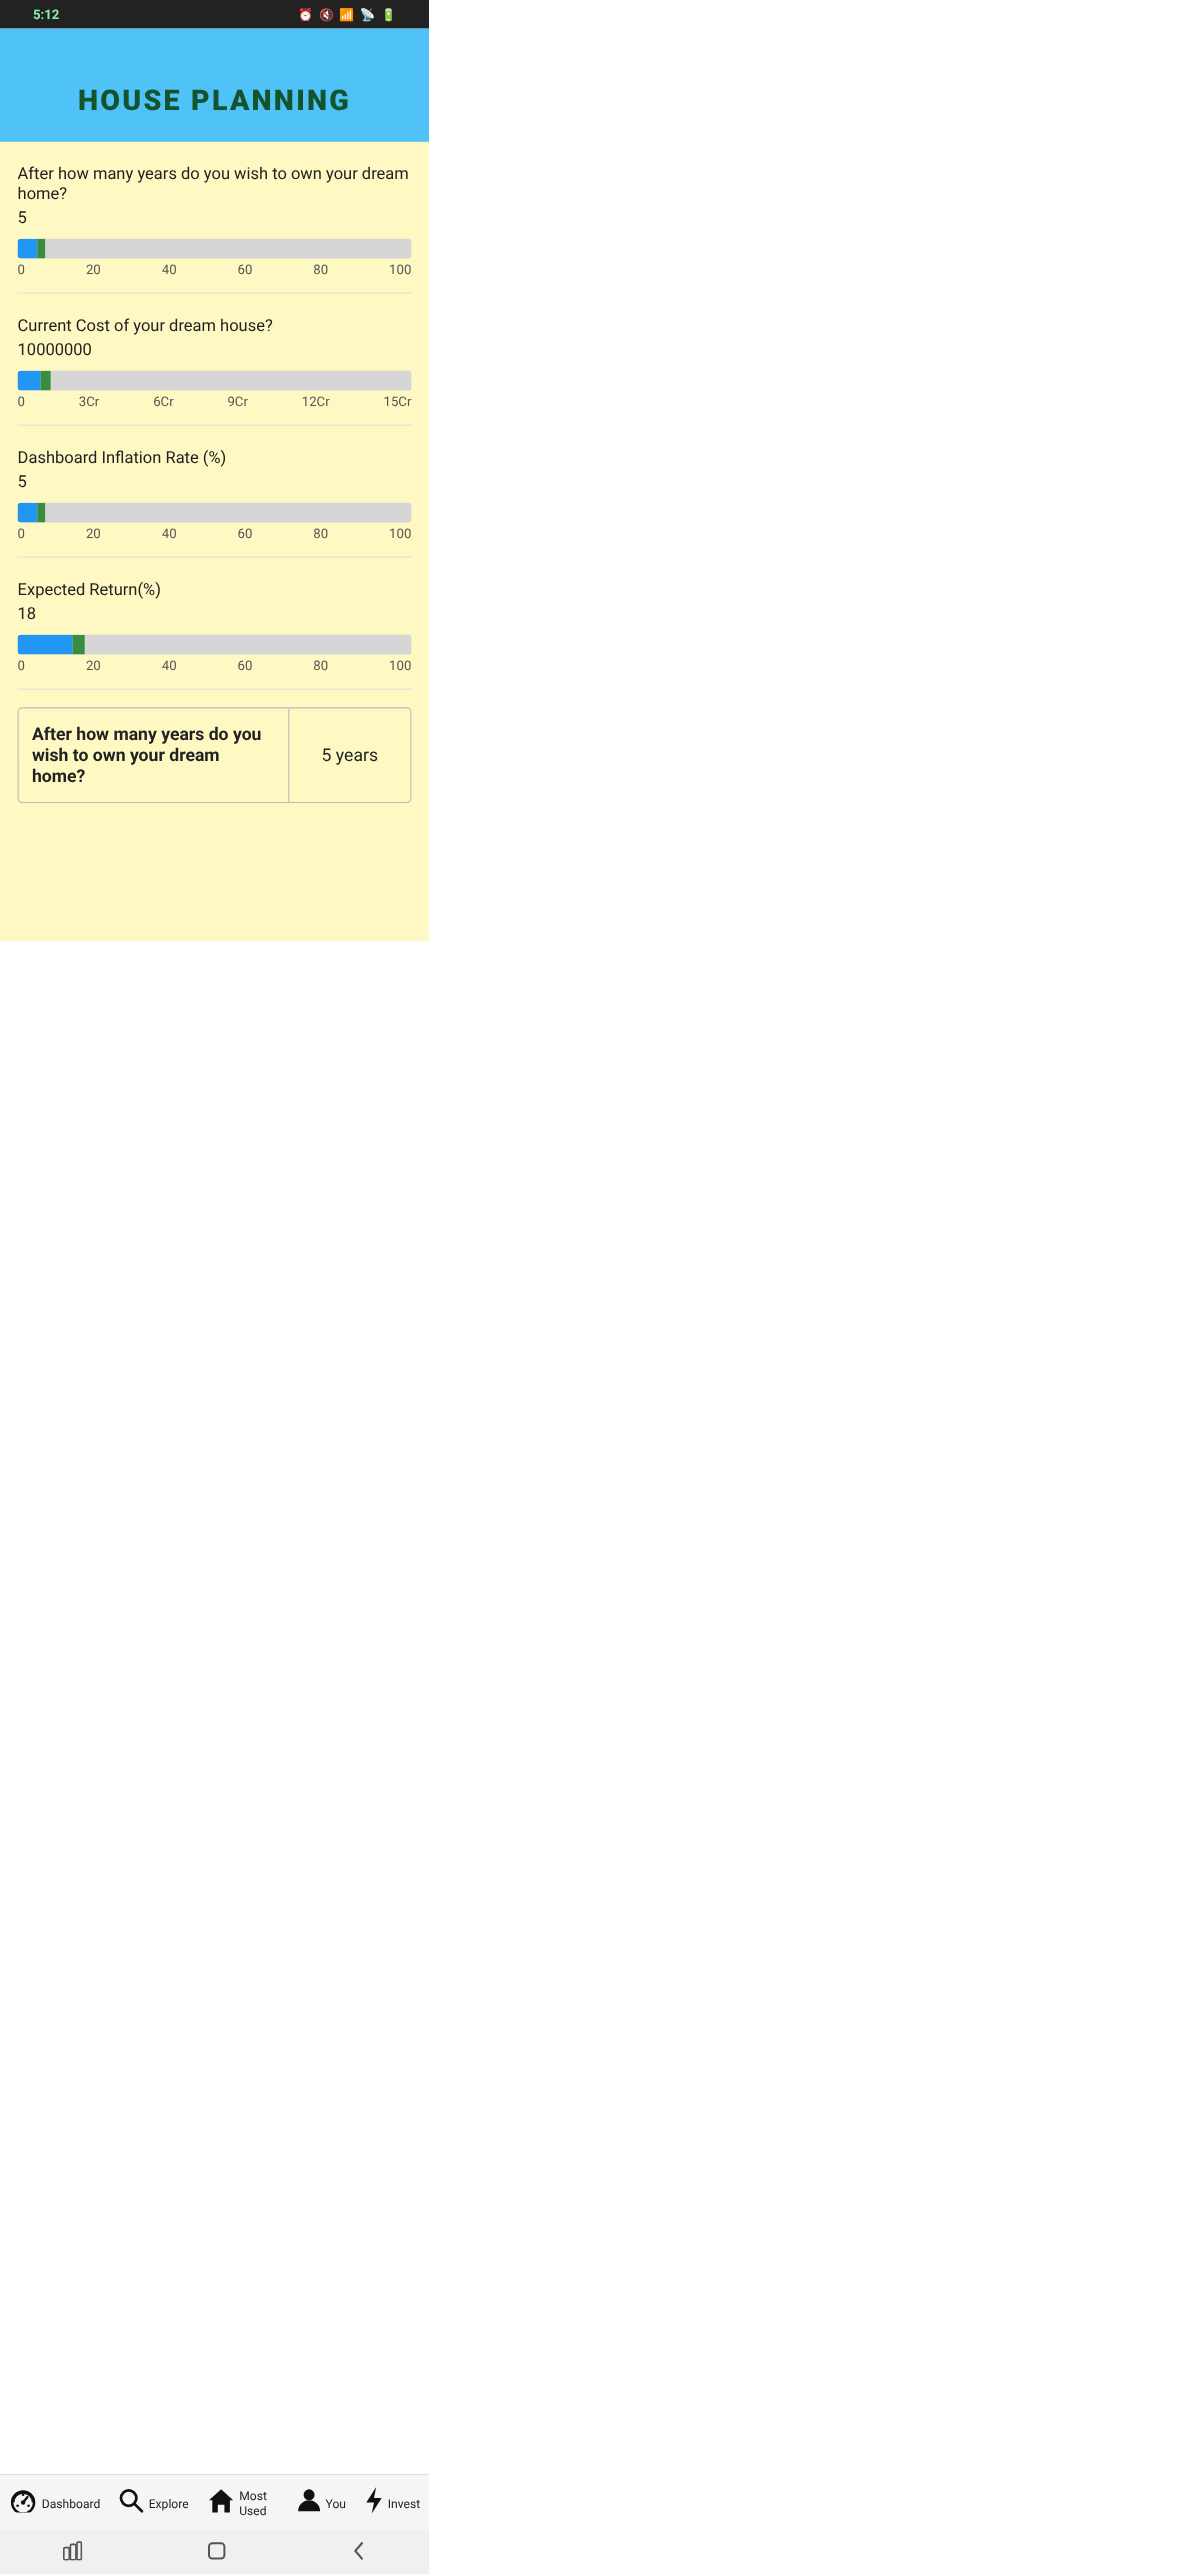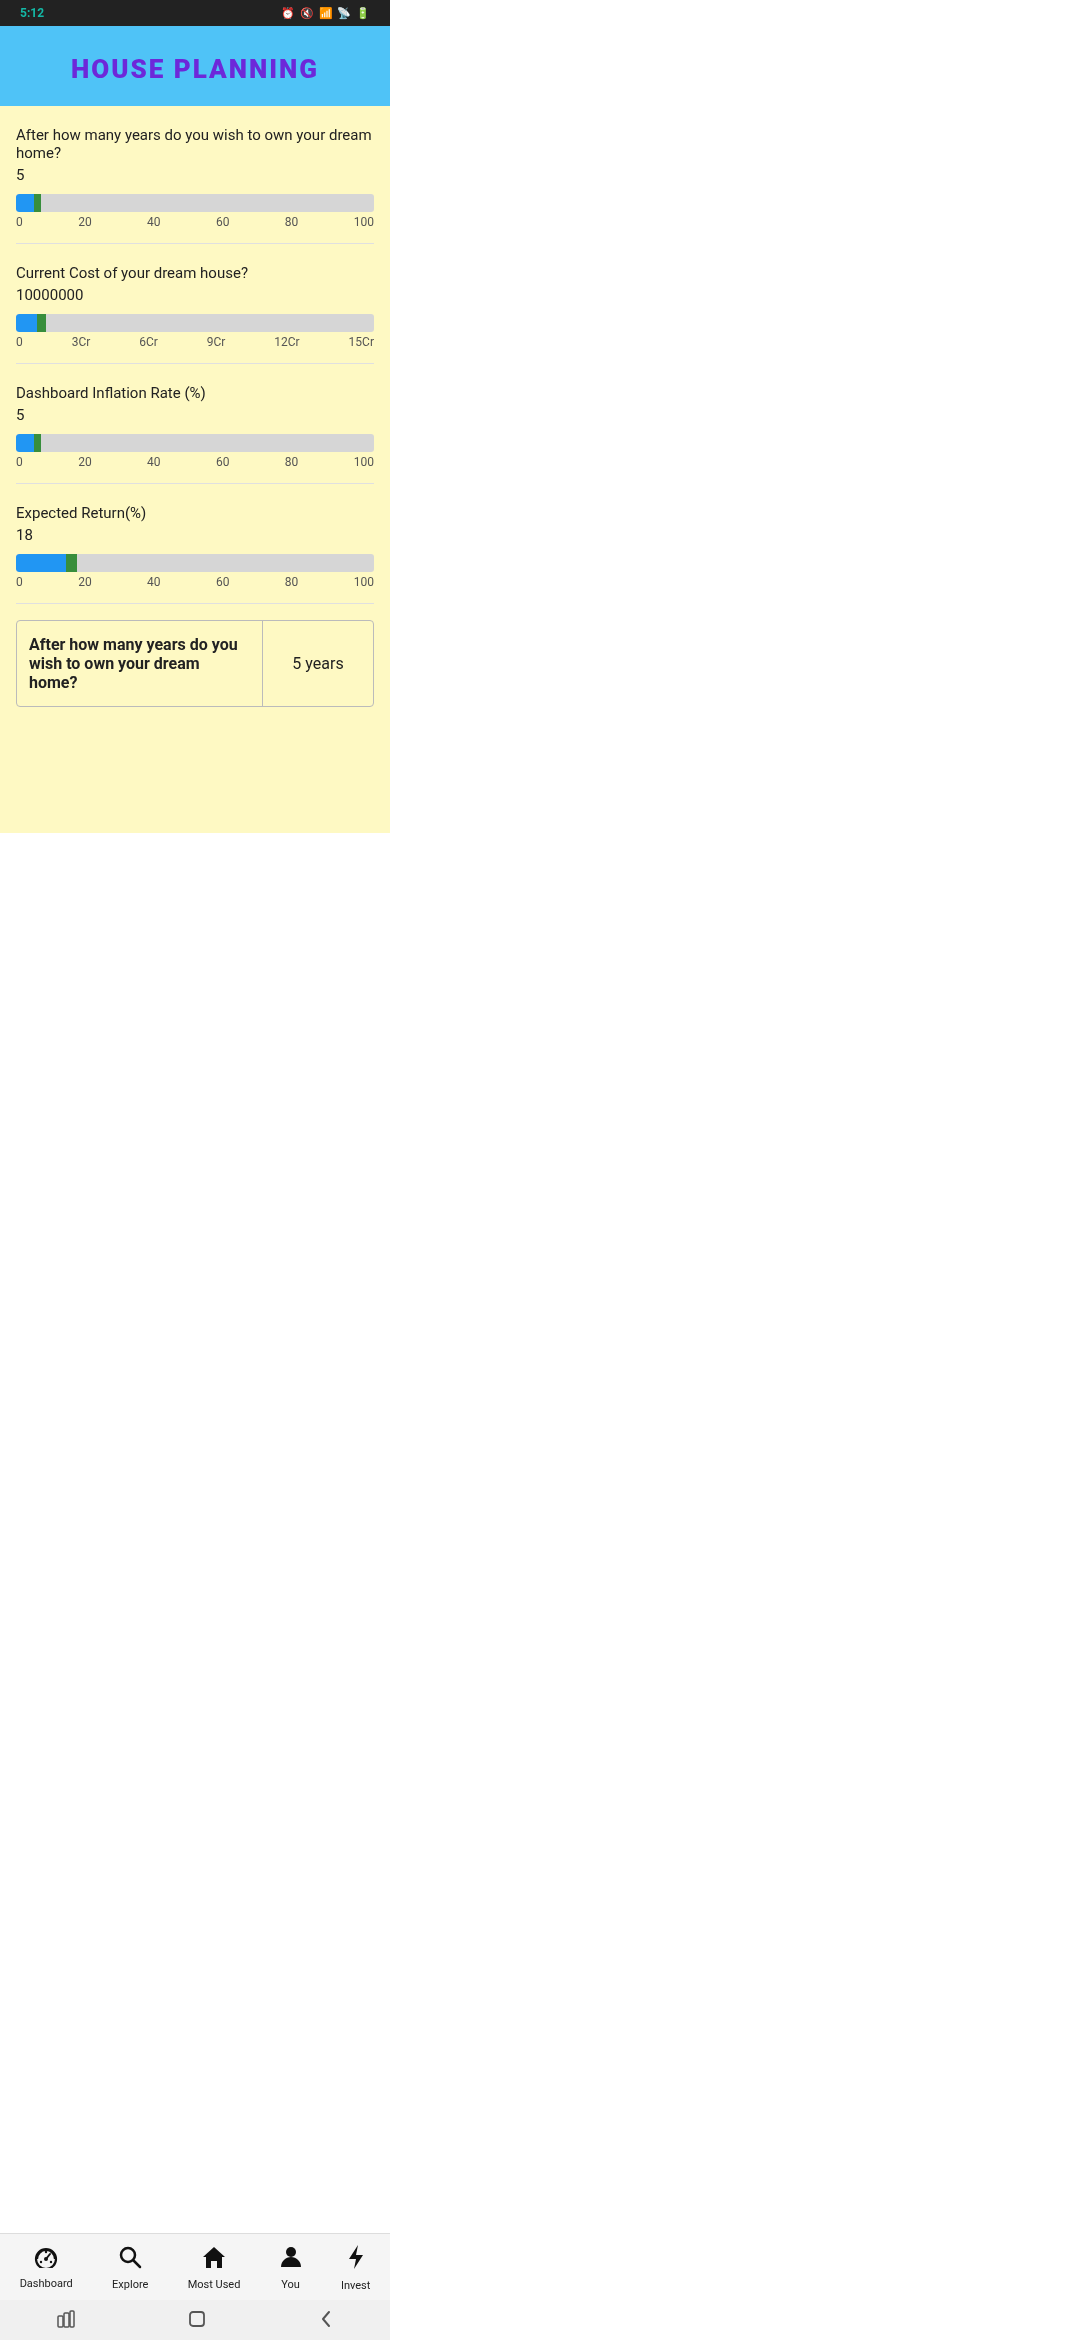--- a/index.html
+++ b/index.html
@@ -9,47 +9,48 @@
       font-family: 'Roboto', Arial, sans-serif;
       background: #fff;
       width: 390px;
       min-height: 844px;
       overflow-x: hidden;
       position: relative;
     }
 
     .status-bar {
       background: #222;
-      color: #14b8a6;
+      color: #86efac;
       display: flex;
       justify-content: space-between;
       align-items: center;
-      padding: 6px 20px;
+      padding: 6px 30px;
       font-size: 12px;
       font-weight: bold;
     }
 
     .status-icons {
       display: flex;
       gap: 5px;
       align-items: center;
       font-size: 11px;
     }
 
     .header {
       background: #4fc3f7;
       text-align: center;
       padding: 28px 16px 22px;
     }
 
     .header h1 {
-      color: #6d28d9;
+      color: #14532d;
       font-size: 26px;
       font-weight: 900;
       letter-spacing: 2px;
+      margin-top: 23px;
     }
 
     .content {
       padding: 0 16px;
       background: #fef9c3;
     }
 
     .section {
       padding: 20px 0 10px;
       border-bottom: 1px solid #e0e0e0;
@@ -143,21 +144,21 @@
       background: #f5f5f5;
       border-top: 1px solid #ddd;
       display: flex;
       justify-content: space-around;
       align-items: center;
       padding: 8px 0 6px;
     }
 
     .nav-item {
       display: flex;
-      flex-direction: column;
+      flex-direction: row;
       align-items: center;
       gap: 4px;
       cursor: pointer;
       padding: 2px 8px;
     }
 
     .nav-icon {
       font-size: 22px;
       color: #222;
     }

